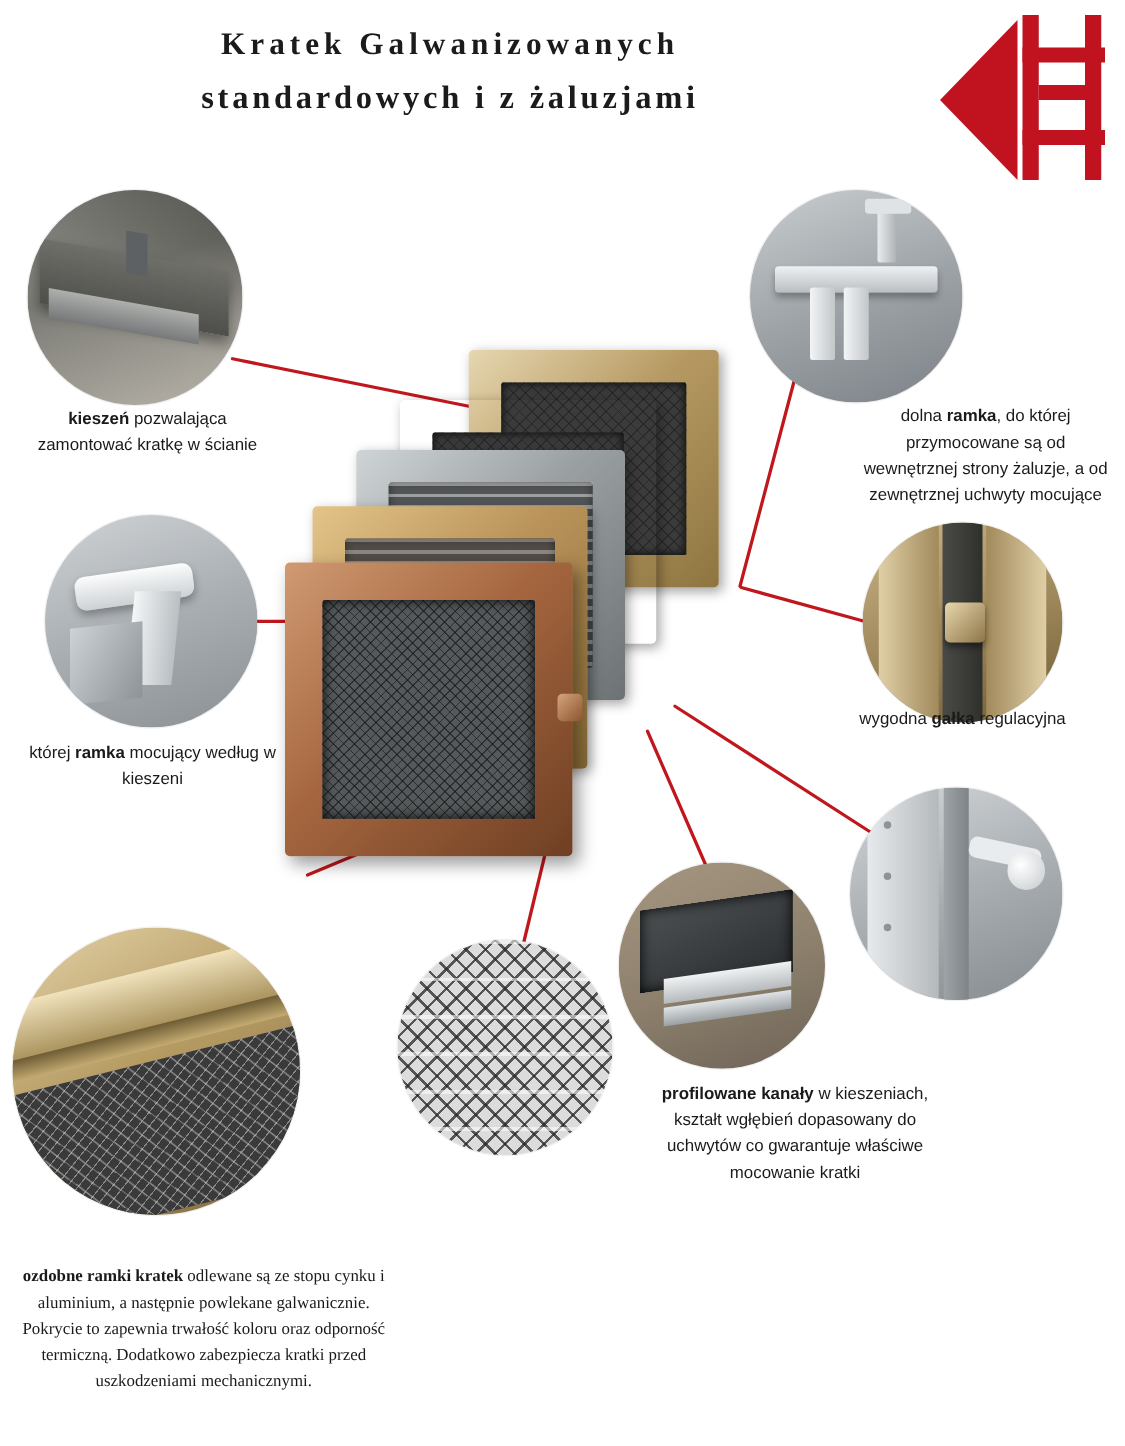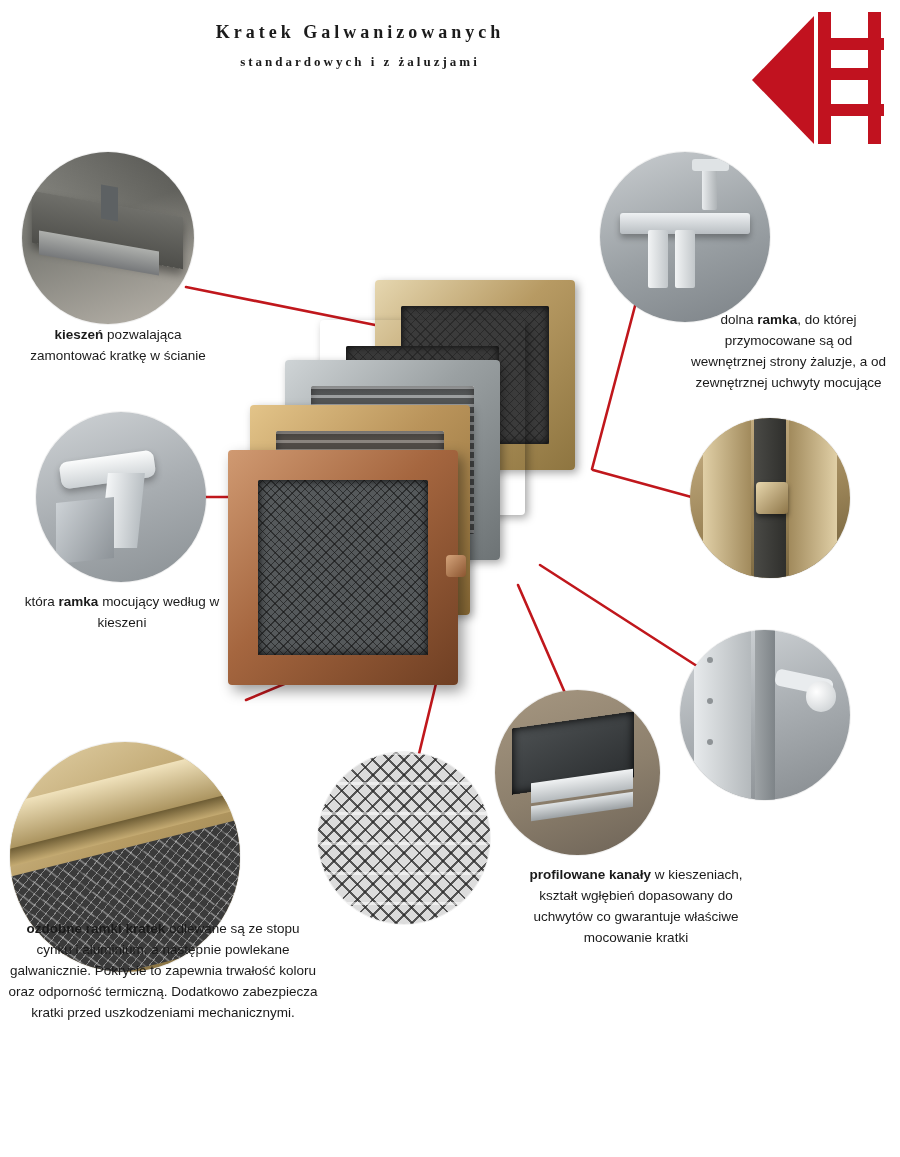--- a/index.html
+++ b/index.html
@@ -30,22 +30,22 @@
   }
   .title-line {
     font-family: "Liberation Serif", serif;
     font-weight: bold;
     color: #1b1b1b;
     letter-spacing: 3px;
     margin: 0 0 12px 0;
     line-height: 1.15;
   }
   .title-line.l1 { font-size: 27px; letter-spacing: 4px; }
-  .title-line.l2 { font-size: 18px; letter-spacing: 4px; }
-  .title-line.l3 { font-size: 13px; letter-spacing: 3px; }
+  .title-line.l2 { font-size: 25px; letter-spacing: 4px; }
+  .title-line.l3 { font-size: 26px; letter-spacing: 3px; }
 
   
   .logo {
     position: absolute;
     right: 12px;
     top: 8px;
     width: 140px;
     height: 140px;
   }
 
@@ -227,49 +227,52 @@
                 box-shadow:0 4px 6px rgba(0,0,0,.3);"></div>
     <div style="position:absolute; left:28%; top:46%; width:12%; height:34%;
                 background:linear-gradient(90deg,#f2f4f5,#c2c7ca); border-radius:2px;"></div>
     <div style="position:absolute; left:44%; top:46%; width:12%; height:34%;
                 background:linear-gradient(90deg,#f2f4f5,#c2c7ca); border-radius:2px;"></div>
     <div style="position:absolute; left:60%; top:6%; width:9%; height:28%;
                 background:linear-gradient(90deg,#e9ecee,#aeb3b6); border-radius:2px;"></div>
     <div style="position:absolute; left:54%; top:4%; width:22%; height:7%;
                 background:#dfe3e5; border-radius:3px;"></div>
   </div>
-  <div class="caption c-center" style="left:686px; top:310px; width:205px;text-align:center;">
+  <div class="caption c-center" style="left:686px; top:323px; width:205px;text-align:center;">
     <span><span>dolna </span><b>ramka</b><span>, do której przymocowane są od wewnętrznej strony żaluzje, a od zewnętrznej uchwyty mocujące</span></span>
   </div>
 
   <div class="bubble" style="left:36px; top:412px; width:170px; height:170px;">
     <div class="ph" style="background:linear-gradient(160deg,#cfd3d6 0%,#a9aeb2 50%,#8a9094 100%);"></div>
     <div style="position:absolute; left:14%; top:26%; width:56%; height:16%;
                 background:linear-gradient(180deg,#fbfcfc,#ccd1d4); border-radius:8px;
                 transform: rotate(-8deg); box-shadow:0 4px 7px rgba(0,0,0,.3);"></div>
     <div style="position:absolute; left:40%; top:36%; width:22%; height:44%;
                 background:linear-gradient(90deg,#f4f6f7,#b9bfc3); transform: skewX(-6deg);"></div>
     <div style="position:absolute; left:12%; top:52%; width:34%; height:36%;
                 background:linear-gradient(120deg,#cdd2d6,#8d9398); transform: skewY(-6deg);"></div>
   </div>
   <div class="caption c-center" style="left:22px; top:592px; width:200px;">
-    <span><span>która </span><b>ramka</b><span> mocujący według w kieszeni</span></span>
+    <span><span>której </span><b>ramka</b><span> mocujący według w kieszeni</span></span>
   </div>
 
   <div class="bubble" style="left:690px; top:418px; width:160px; height:160px;">
     <div class="ph" style="background:linear-gradient(160deg,#cbb489 0%,#9c8558 55%,#6d5c38 100%);"></div>
     <div style="position:absolute; left:40%; top:0; width:20%; height:100%;
                 background:linear-gradient(90deg,#4a4a46,#2f2f2c);"></div>
     <div style="position:absolute; left:8%; top:0; width:30%; height:100%;
                 background:linear-gradient(90deg,#e0cfa6,#a18a5c);"></div>
     <div style="position:absolute; left:62%; top:0; width:30%; height:100%;
                 background:linear-gradient(90deg,#a18a5c,#e0cfa6);"></div>
     <div style="position:absolute; left:41%; top:40%; width:20%; height:20%;
                 border-radius:4px; background:linear-gradient(135deg,#e8d7ad,#8d7548);
                 box-shadow:0 3px 5px rgba(0,0,0,.45);"></div>
+  </div>
+  <div class="caption c-center" style="left:650px; top:565px; width:240px;">
+    <span><span>wygodna </span><b>gałka</b><span> regulacyjna</span></span>
   </div>
 
   <div class="bubble" style="left:680px; top:630px; width:170px; height:170px;">
     <div class="ph" style="background:linear-gradient(160deg,#d3d7da 0%,#a9aeb2 50%,#868b8f 100%);"></div>
     <div style="position:absolute; left:8%; top:0; width:34%; height:100%;
                 background:linear-gradient(90deg,#e7eaec,#b4b9bc);"></div>
     <div style="position:absolute; left:44%; top:0; width:12%; height:100%;
                 background:linear-gradient(90deg,#9ea3a6,#7e8488);"></div>
     <div style="position:absolute; left:56%; top:26%; width:34%; height:10%;
                 background:#e9ecee; border-radius:6px; transform:rotate(12deg);"></div>
@@ -310,17 +313,17 @@
     <div style="position:absolute; left:0; top:34%; width:100%; height:8%;
                 background:linear-gradient(180deg,#6d5c34,#c5ab72); transform: skewY(-14deg);"></div>
     <div style="position:absolute; left:0; top:46%; width:100%; height:54%;
                 background:#3a3a3a; transform: skewY(-14deg);"></div>
     <div style="position:absolute; left:0; top:46%; width:100%; height:54%;
                 transform: skewY(-14deg);
                 background-image:
                   repeating-linear-gradient(45deg, rgba(210,210,210,.5) 0 1px, transparent 1px 8px),
                   repeating-linear-gradient(-45deg, rgba(210,210,210,.5) 0 1px, transparent 1px 8px);"></div>
   </div>
-  <div class="caption c-center" style="left:8px; top:919px; width:310px;">
+  <div class="caption c-center" style="left:8px; top:1011px; width:310px;font-family:Liberation Serif, serif;">
     <span><b>ozdobne ramki kratek</b><span> odlewane są ze stopu cynku i aluminium, a następnie powlekane galwanicznie. Pokrycie to zapewnia trwałość koloru oraz odporność termiczną. Dodatkowo zabezpiecza kratki przed uszkodzeniami mechanicznymi.</span></span>
   </div>
 
 </div>
 
 </body></html>

